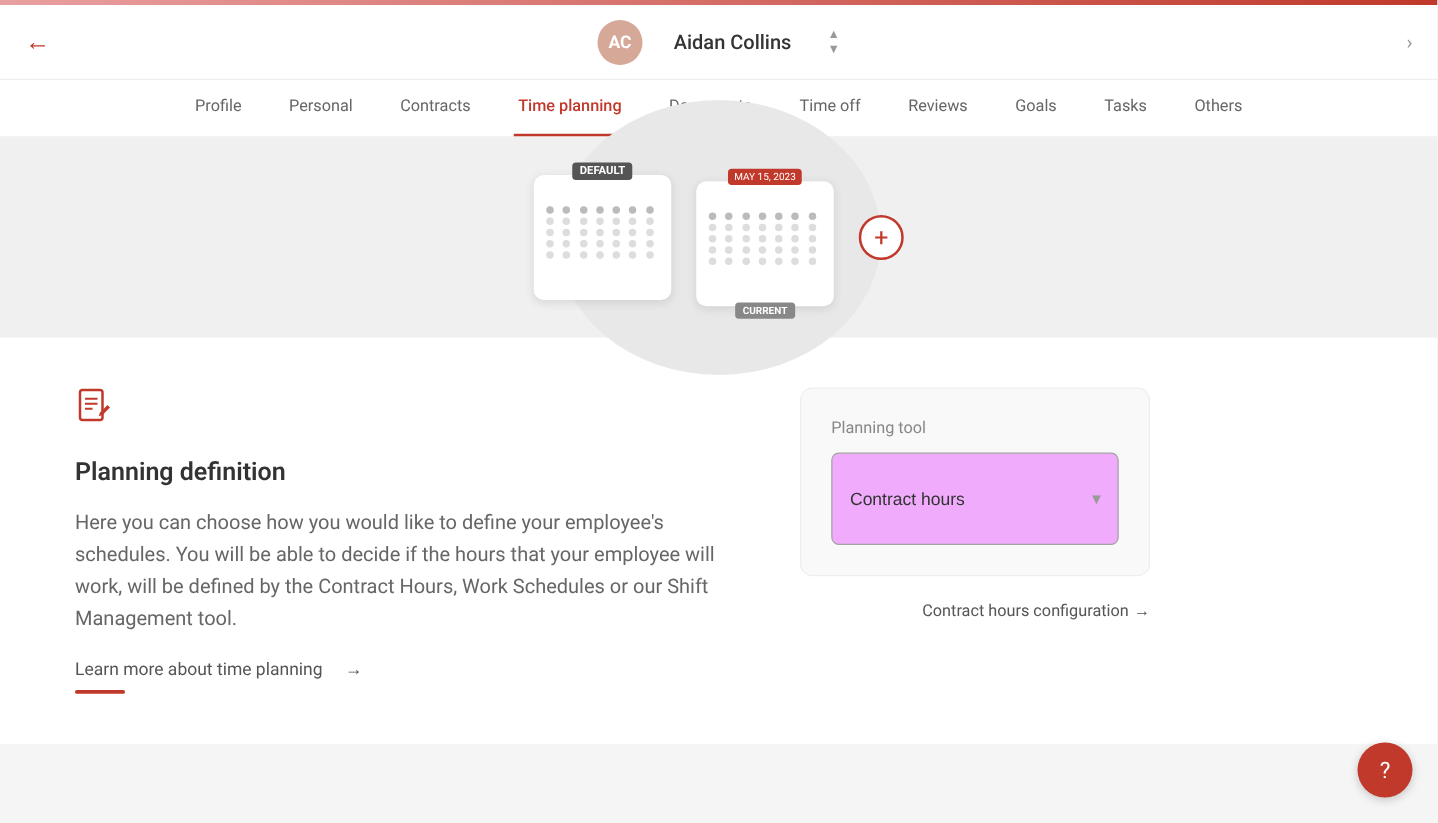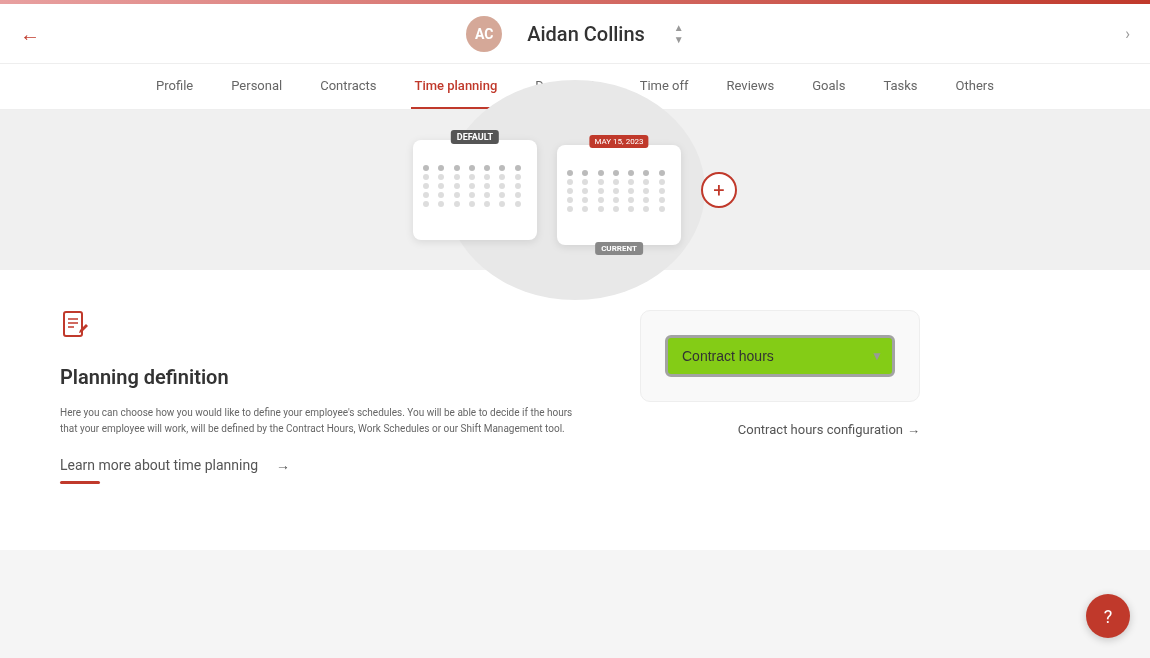--- a/index.html
+++ b/index.html
@@ -48,21 +48,21 @@
       border-radius: 50%;
       background: #d5a898;
       display: flex;
       align-items: center;
       justify-content: center;
       font-size: 14px;
       color: #fff;
       font-weight: bold;
     }
     .header-name {
-      font-size: 20px;
+      font-size: 16px;
       font-weight: 500;
       color: #333;
       text-align: center;
     }
     .header-arrows {
       display: flex;
       flex-direction: column;
       gap: 1px;
       margin-left: 4px;
       color: #999;
@@ -118,21 +118,21 @@
       background: #e8e8e8;
       border-radius: 50%;
       top: 50%;
       left: 50%;
       transform: translate(-50%, -50%);
     }
     .calendar-card {
       background: #fff;
       border-radius: 8px;
       padding: 10px;
-      width: 124px;
+      width: 110px;
       height: 100px;
       position: relative;
       box-shadow: 0 2px 8px rgba(0,0,0,0.1);
       z-index: 2;
     }
     .calendar-card .tag {
       position: absolute;
       top: -10px;
       left: 50%;
       transform: translateX(-50%);
@@ -221,21 +221,21 @@
       font-size: 28px;
       margin-bottom: 16px;
     }
     .planning-title {
       font-size: 20px;
       font-weight: 600;
       color: #333;
       margin-bottom: 16px;
     }
     .planning-description {
-      font-size: 10px;
+      font-size: 16px;
       color: #666;
       line-height: 1.6;
       margin-bottom: 20px;
     }
     .learn-more-link {
       display: flex;
       align-items: center;
       gap: 18px;
       color: #555;
       font-size: 14px;
@@ -263,24 +263,24 @@
     .tool-label {
       font-size: 13px;
       color: #888;
       margin-bottom: 12px;
     }
     .select-wrapper {
       position: relative;
     }
     .select-wrapper select {
       width: 100%;
-      padding: 10px 14px;
-      border: 3px solid #a3a3a3;
+      padding: 28px 14px;
+      border: 1px solid #a3a3a3;
       border-radius: 6px;
-      background: #84cc16;
+      background: #f0abfc;
       font-size: 14px;
       color: #333;
       appearance: none;
       cursor: pointer;
     }
     .select-arrow {
       position: absolute;
       right: 12px;
       top: 50%;
       transform: translateY(-50%);
@@ -457,20 +457,21 @@
     <div class="planning-description">Here you can choose how you would like to define your employee's schedules. You will be able to decide if the hours that your employee will work, will be defined by the Contract Hours, Work Schedules or our Shift Management tool.</div>
     <a class="learn-more-link">
       <span>Learn more about time planning</span>
       <span>→</span>
     </a>
     <div class="underline-bar"></div>
   </div>
 
   <div class="right-section">
     <div class="planning-tool-card">
+      <div class="tool-label">Planning tool</div>
       <div class="select-wrapper">
         <select>
           <option value="contract-hours">Contract hours</option>
           <option value="work-schedules">Work schedules</option>
           <option value="shift-management">Shift management</option>
         </select>
         <span class="select-arrow">▼</span>
       </div>
     </div>
     <a class="config-link">

